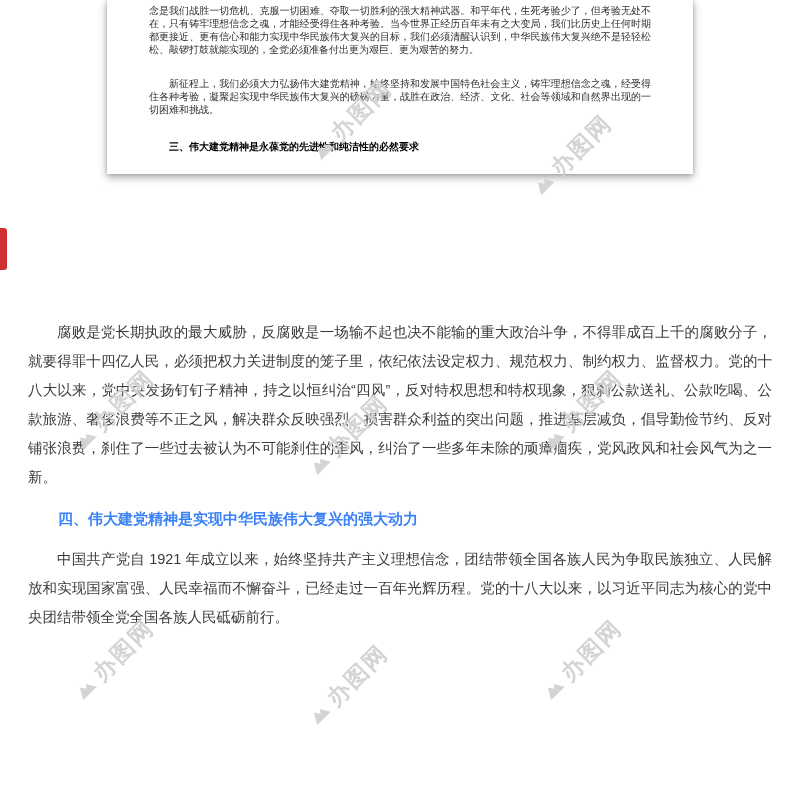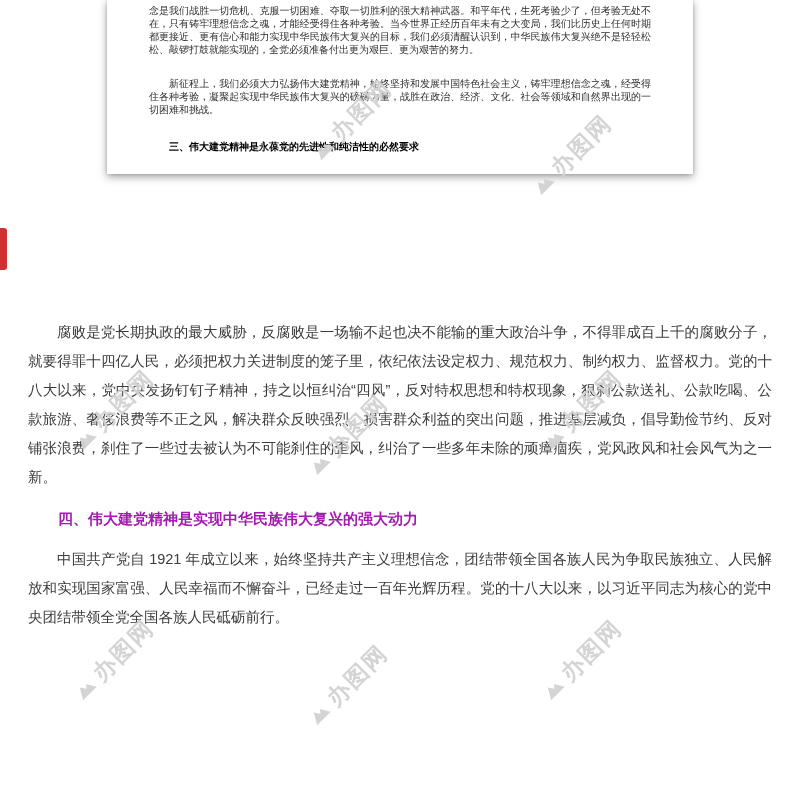--- a/index.html
+++ b/index.html
@@ -42,21 +42,21 @@
 
   
   .doc-body {
     position:absolute; left:28px; right:28px; top:318px;
     font-size:14.5px; line-height:29px; color:#3b3b3b;
     text-align:justify;
     z-index:3;
   }
   .doc-body p { text-indent:2em; margin:0 0 12px 0; }
   .doc-heading {
-    font-size:15px; line-height:29px; font-weight:bold; color:#a21caf;
+    font-size:15px; line-height:29px; font-weight:bold; color:#3b82f6;
     text-indent:2em; margin:0 0 12px 0;
   }
 
   
   .wm-layer { position:absolute; inset:0; z-index:6; pointer-events:none; }
   .wm {
     position:absolute;
     display:flex; align-items:center; gap:5px;
     transform:rotate(-45deg);
     color:#d2d2d2;

